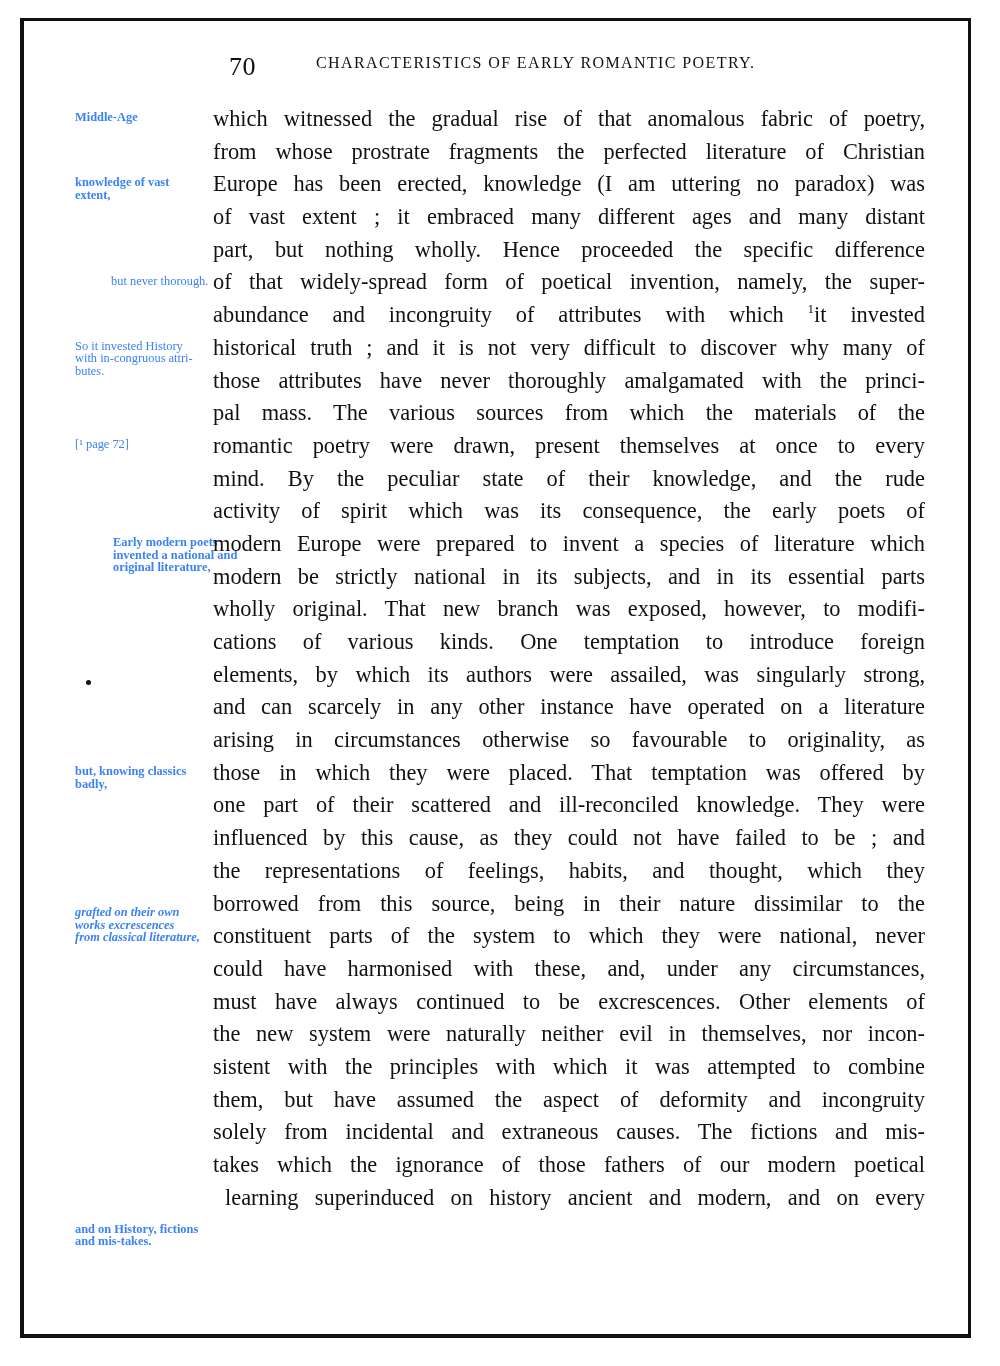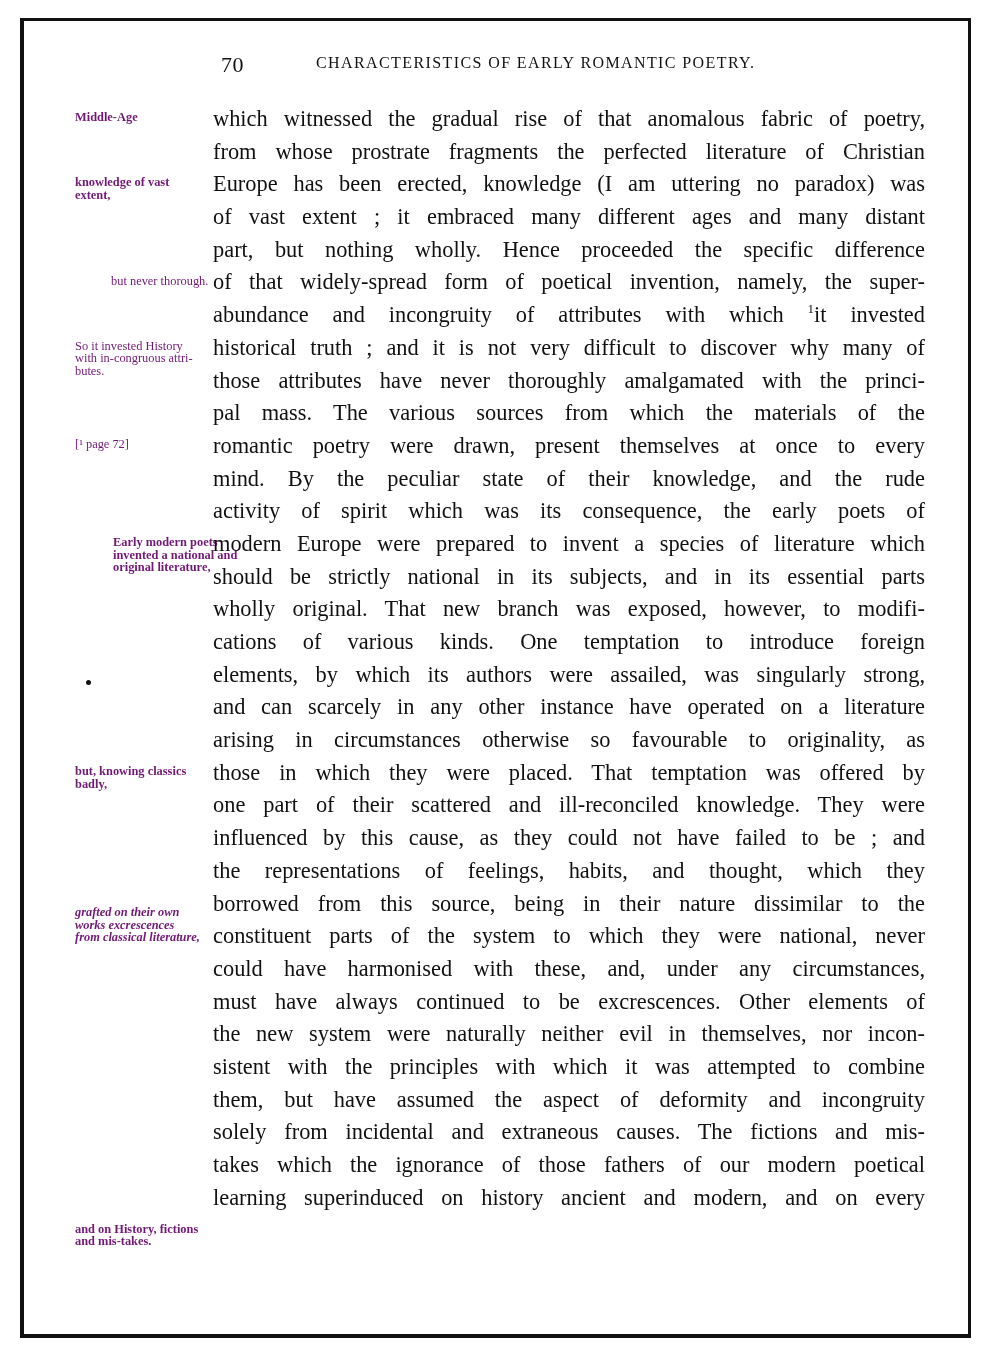--- a/index.html
+++ b/index.html
@@ -31,23 +31,23 @@
       position: absolute;
       top: 52px;
       left: 213px;
       width: 720px;
       height: 28px;
       font-size: 17px;
       letter-spacing: 0.6px;
     }
     .page-number {
       position: absolute;
-      left: 8px;
+      left: 16px;
       top: 0;
-      font-size: 22px;
+      font-size: 26px;
     }
     .running-title {
       position: absolute;
       left: 103px;
       top: 2px;
       font-variant: small-caps;
       text-transform: uppercase;
       font-size: 16px;
       letter-spacing: 1.4px;
     }
@@ -61,34 +61,35 @@
     }
     .body-line {
       display: block;
       white-space: nowrap;
       text-align: justify;
       text-align-last: justify;
       height: 32.7px;
     }
     .body-line.last {
       text-align-last: justify;
+      margin-left: 12px;
     }
     sup.fn {
       font-size: 13px;
       vertical-align: 9px;
       line-height: 0;
     }
     .sidenote {
       position: absolute;
       left: 75px;
       width: 125px;
       font-size: 12.4px;
       line-height: 12.6px;
       font-weight: bold;
-      color: #701a75;
+      color: #3b82f6;
     }
     .sidenote.light { font-weight: normal; }
     .stray-mark {
       position: absolute;
       left: 86px;
       top: 680px;
       width: 5px;
       height: 5px;
       border-radius: 50%;
       background: #111;
@@ -126,21 +127,21 @@
     <span class="body-line"><span>part, but nothing wholly. Hence proceeded the specific difference</span></span>
     <span class="body-line"><span>of that widely-spread form of poetical invention, namely, the super-</span></span>
     <span class="body-line"><span>abundance and incongruity of attributes with which </span><sup class="fn">1</sup><span>it invested</span></span>
     <span class="body-line"><span>historical truth ; and it is not very difficult to discover why many of</span></span>
     <span class="body-line"><span>those attributes have never thoroughly amalgamated with the princi-</span></span>
     <span class="body-line"><span>pal mass. The various sources from which the materials of the</span></span>
     <span class="body-line"><span>romantic poetry were drawn, present themselves at once to every</span></span>
     <span class="body-line"><span>mind. By the peculiar state of their knowledge, and the rude</span></span>
     <span class="body-line"><span>activity of spirit which was its consequence, the early poets of</span></span>
     <span class="body-line"><span>modern Europe were prepared to invent a species of literature which</span></span>
-    <span class="body-line"><span>should be strictly national in its subjects, and in its essential parts</span></span>
+    <span class="body-line"><span>modern be strictly national in its subjects, and in its essential parts</span></span>
     <span class="body-line"><span>wholly original. That new branch was exposed, however, to modifi-</span></span>
     <span class="body-line"><span>cations of various kinds. One temptation to introduce foreign</span></span>
     <span class="body-line"><span>elements, by which its authors were assailed, was singularly strong,</span></span>
     <span class="body-line"><span>and can scarcely in any other instance have operated on a literature</span></span>
     <span class="body-line"><span>arising in circumstances otherwise so favourable to originality, as</span></span>
     <span class="body-line"><span>those in which they were placed. That temptation was offered by</span></span>
     <span class="body-line"><span>one part of their scattered and ill-reconciled knowledge. They were</span></span>
     <span class="body-line"><span>influenced by this cause, as they could not have failed to be ; and</span></span>
     <span class="body-line"><span>the representations of feelings, habits, and thought, which they</span></span>
     <span class="body-line"><span>borrowed from this source, being in their nature dissimilar to the</span></span>

